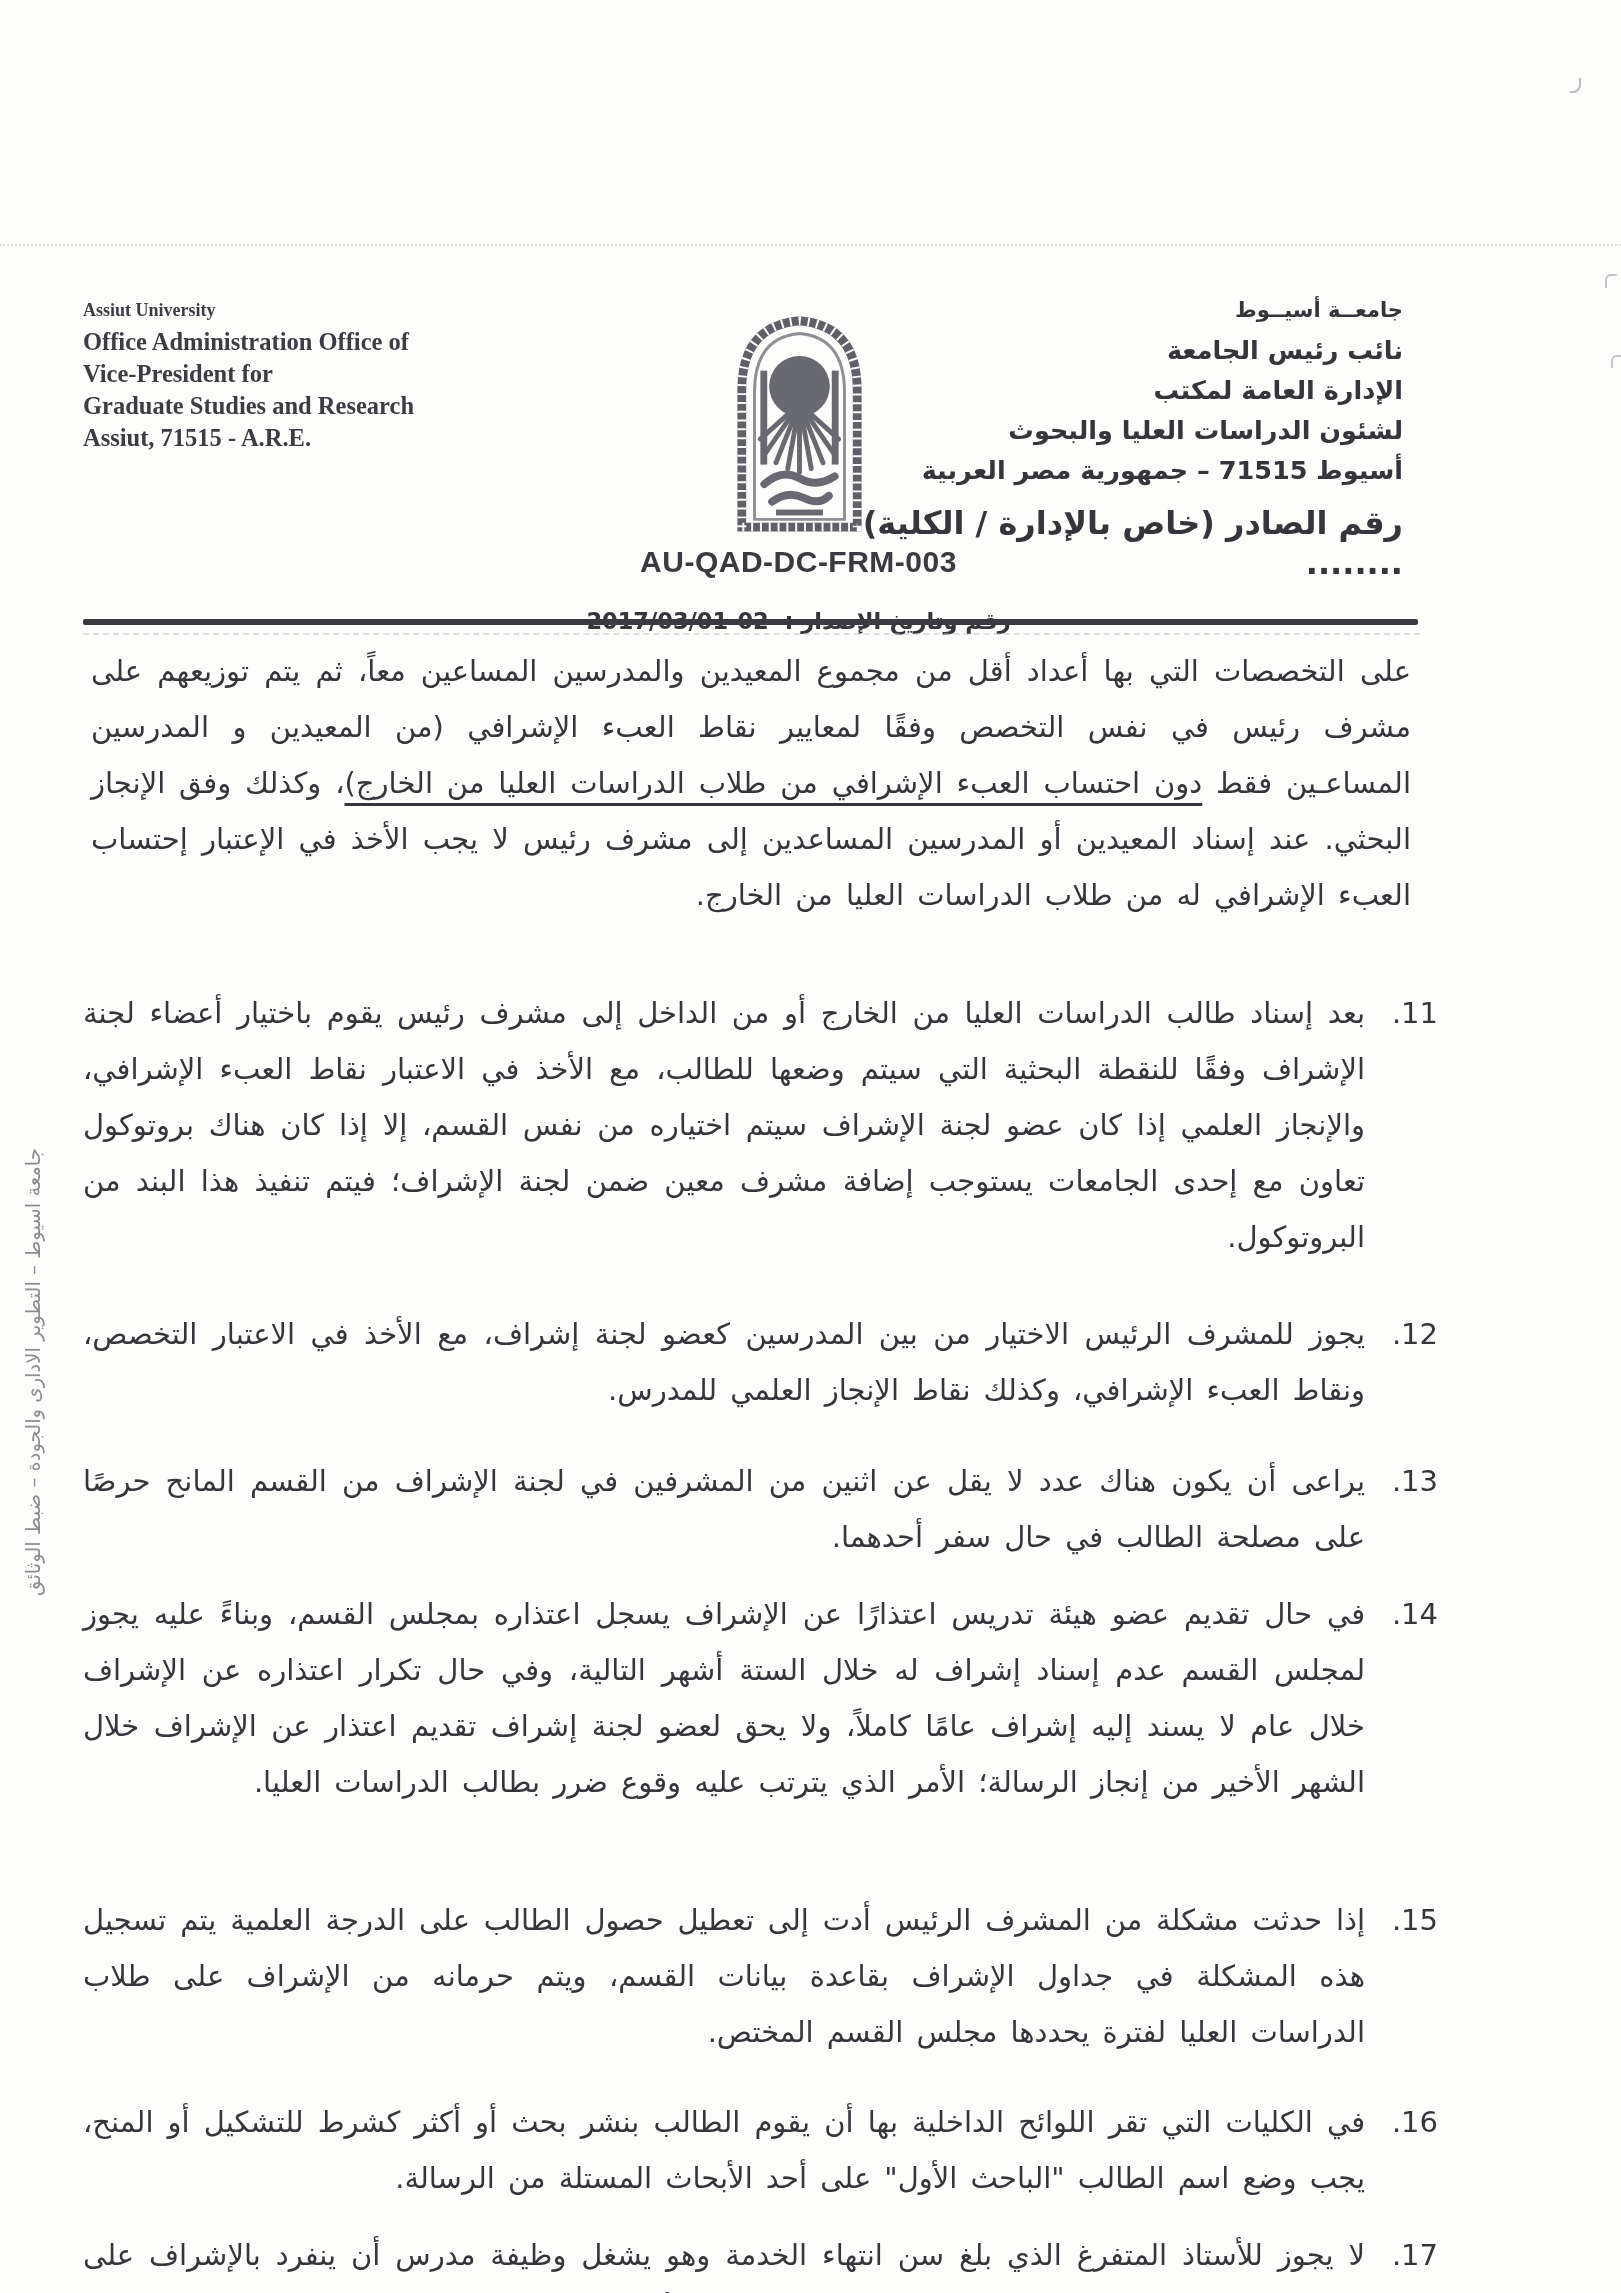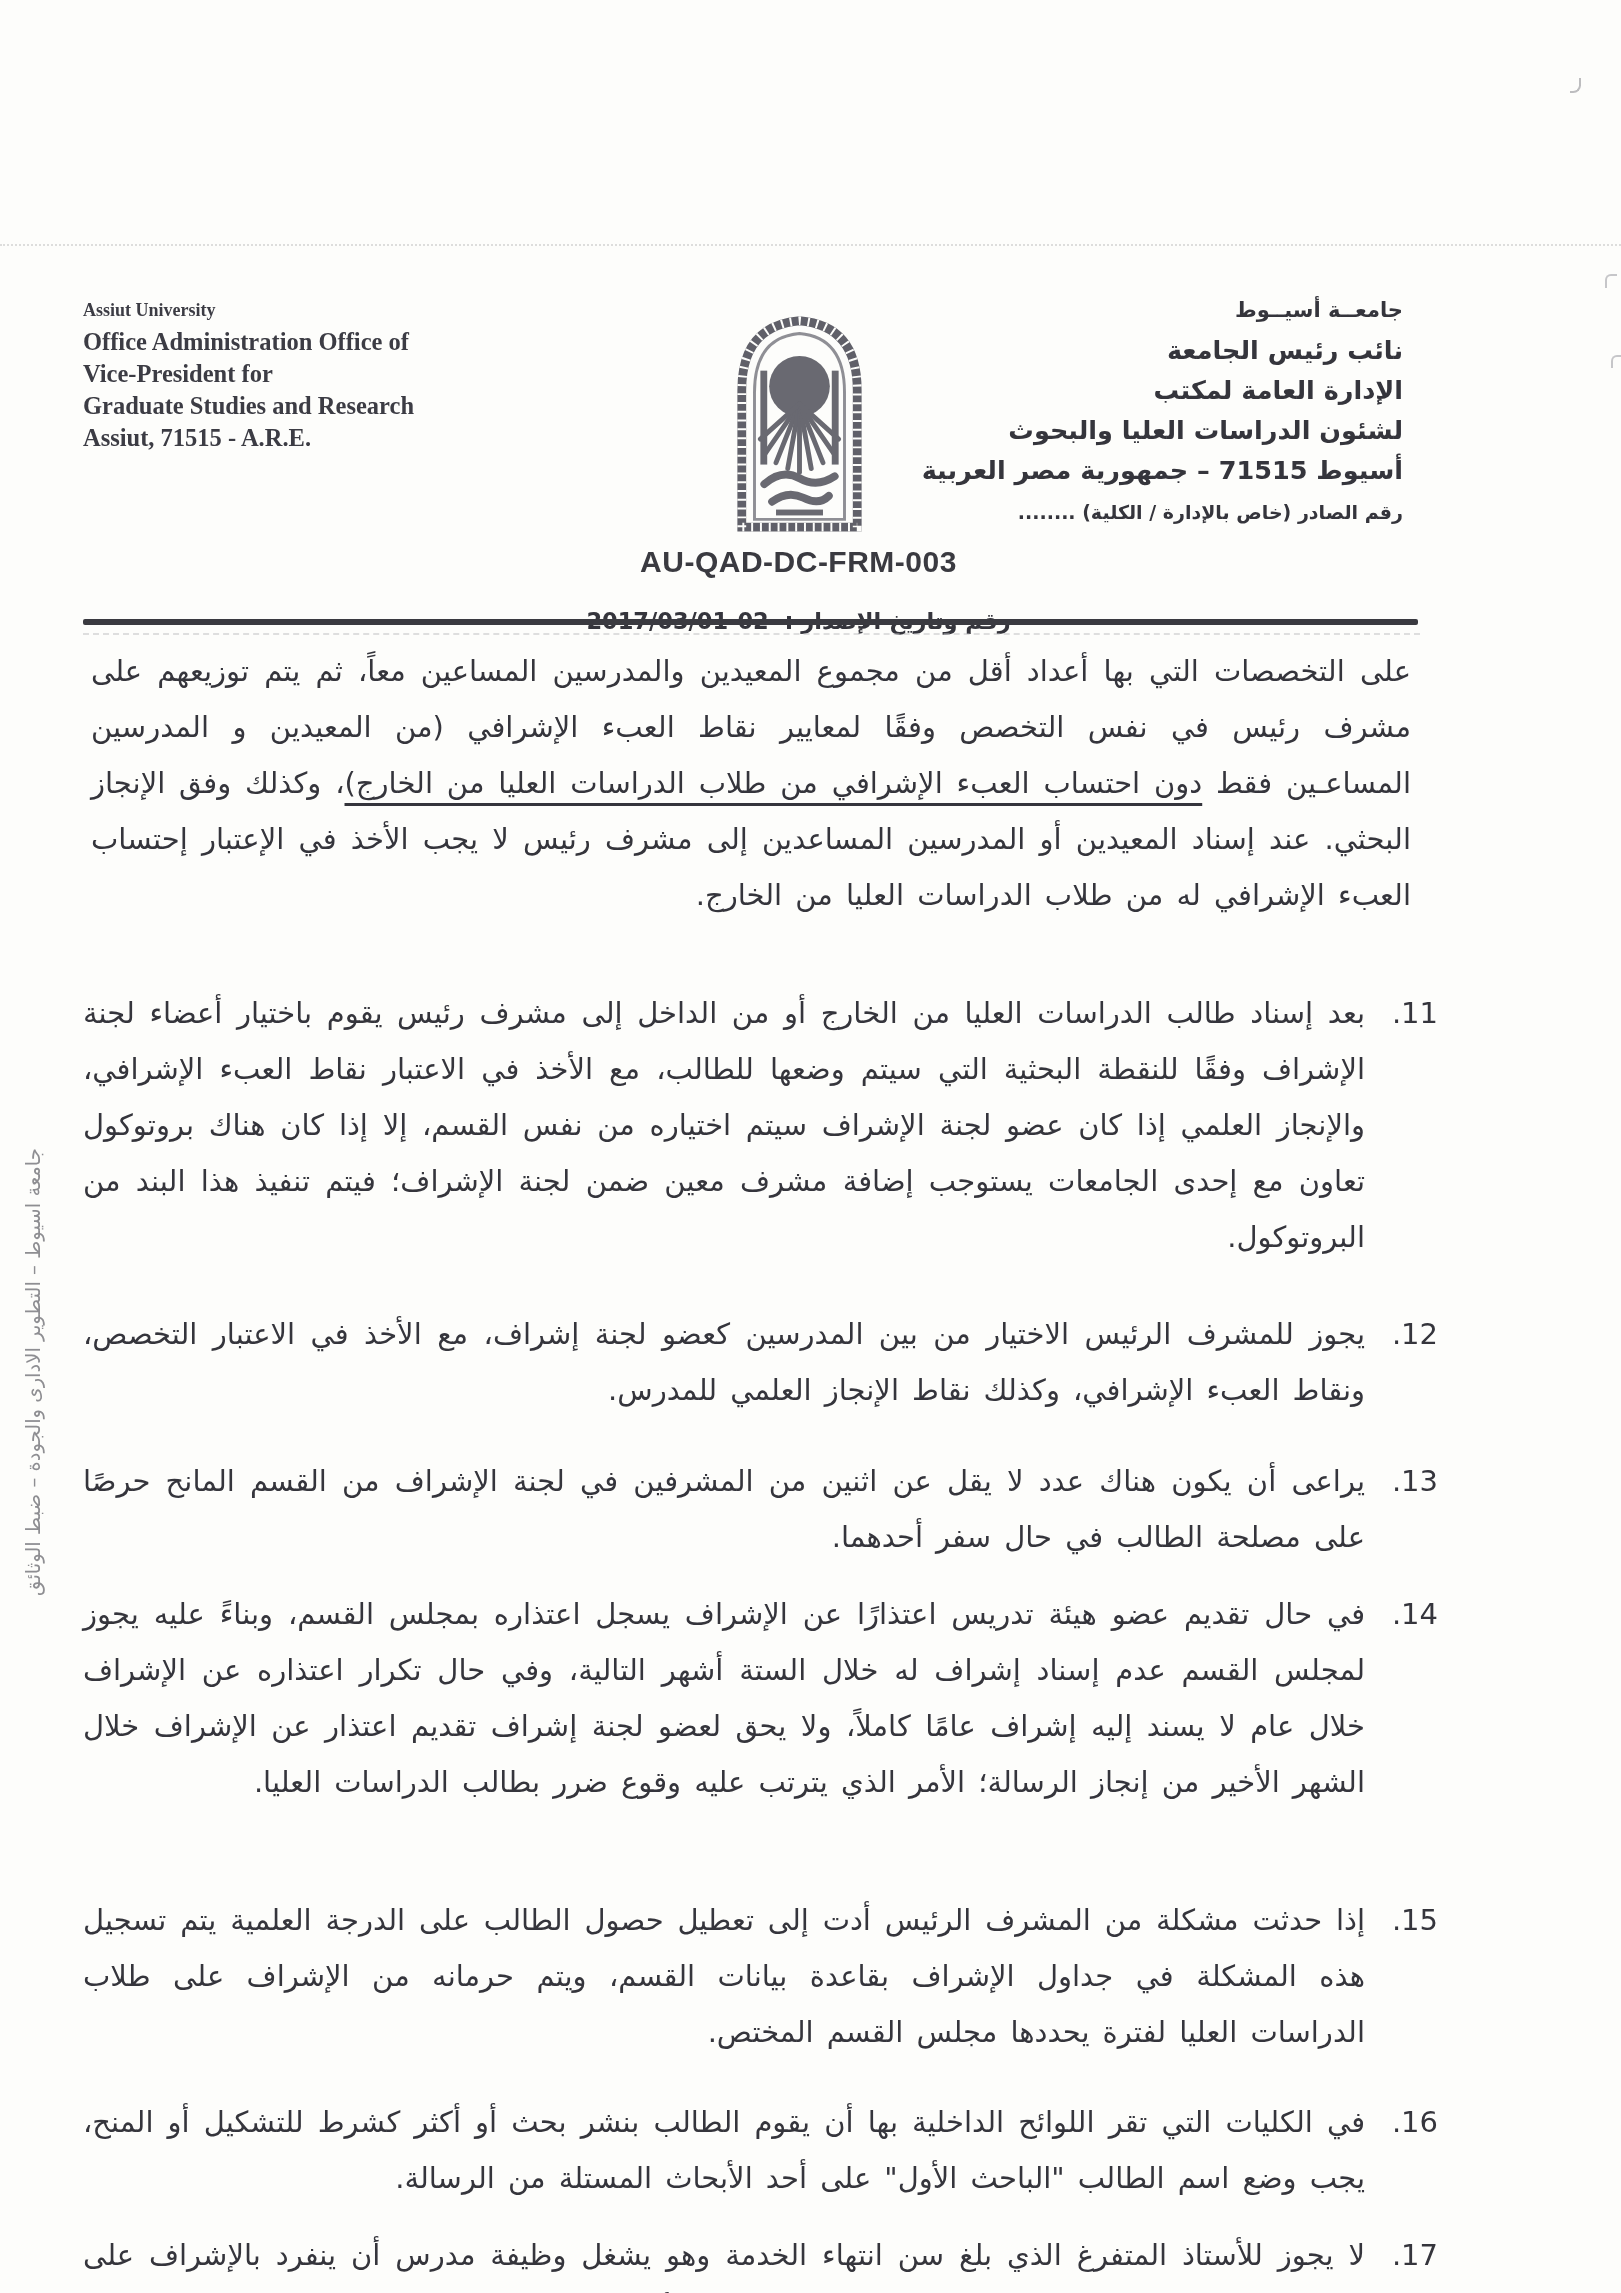--- a/index.html
+++ b/index.html
@@ -28,21 +28,21 @@
     font-size:24.5px;line-height:32px;direction:ltr;text-align:left;
   }
   .lh-en .l0{font-size:18px;}
   .lh-ar{
     position:absolute;right:218px;top:290px;width:549px;
     direction:rtl;text-align:right;
     font-family:"DejaVu Sans",sans-serif;font-weight:bold;color:#35353c;
     font-size:25.5px;line-height:40px;
   }
   .lh-ar .l0{font-size:21px;}
-  .lh-ar .l5{margin-top:2px;font-size:19px;}
+  .lh-ar .l5{margin-top:13px;font-size:32px;}
   
   .emblem{position:absolute;left:731px;top:310px;width:137px;height:225px;}
   .form-code{
     position:absolute;left:627px;top:545px;width:343px;
     text-align:center;direction:ltr;
     font-family:"Liberation Sans","DejaVu Sans",sans-serif;
     font-weight:bold;font-size:30px;color:#3a3a40;letter-spacing:0.5px;
   }
   .issue-line{
     position:absolute;left:578px;top:608px;width:441px;

